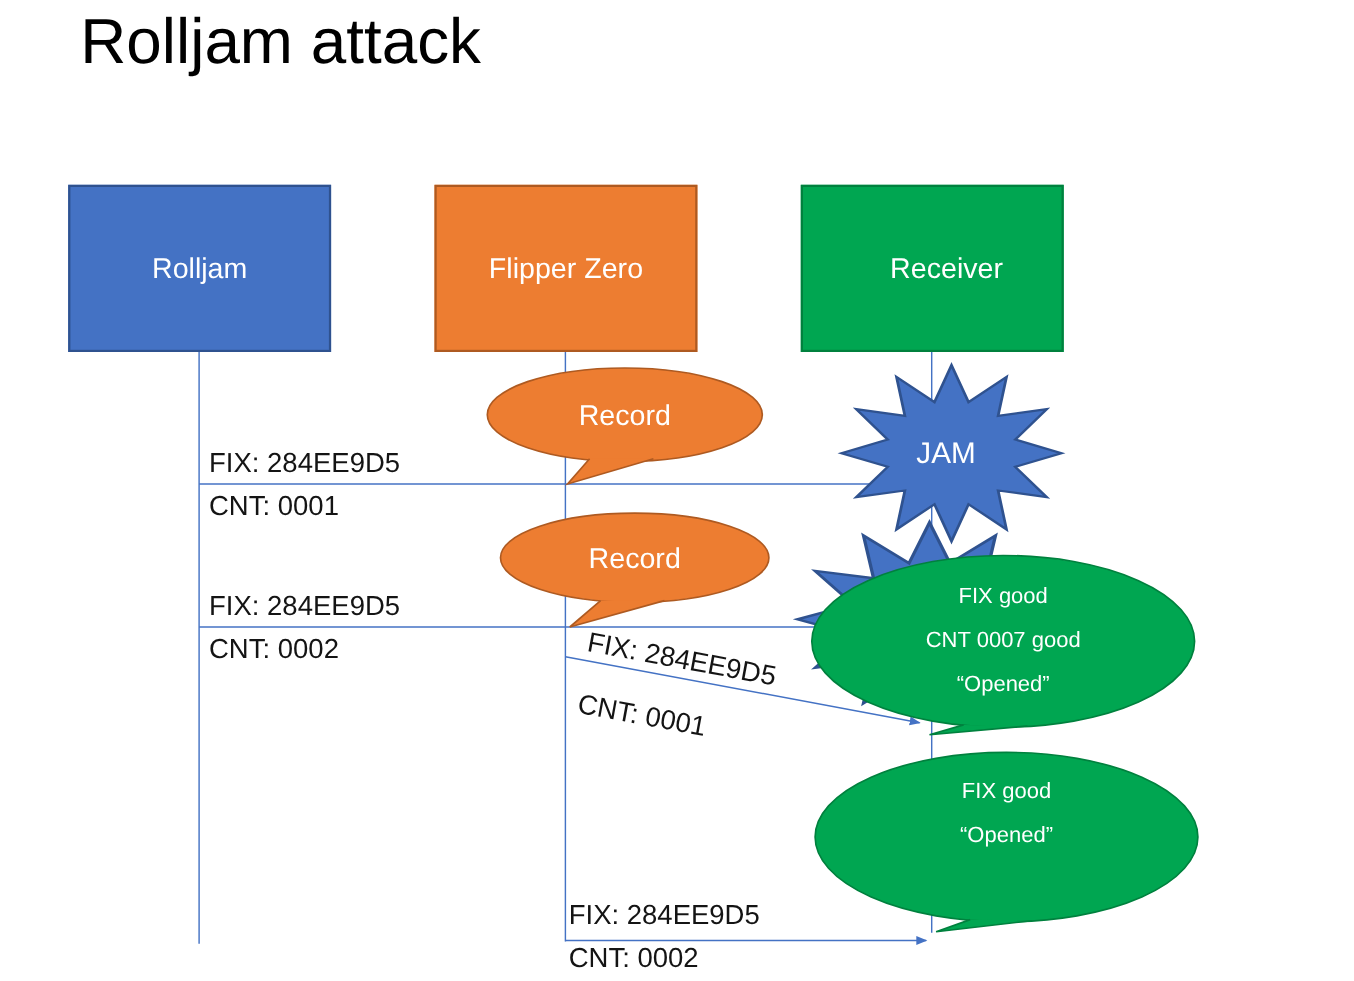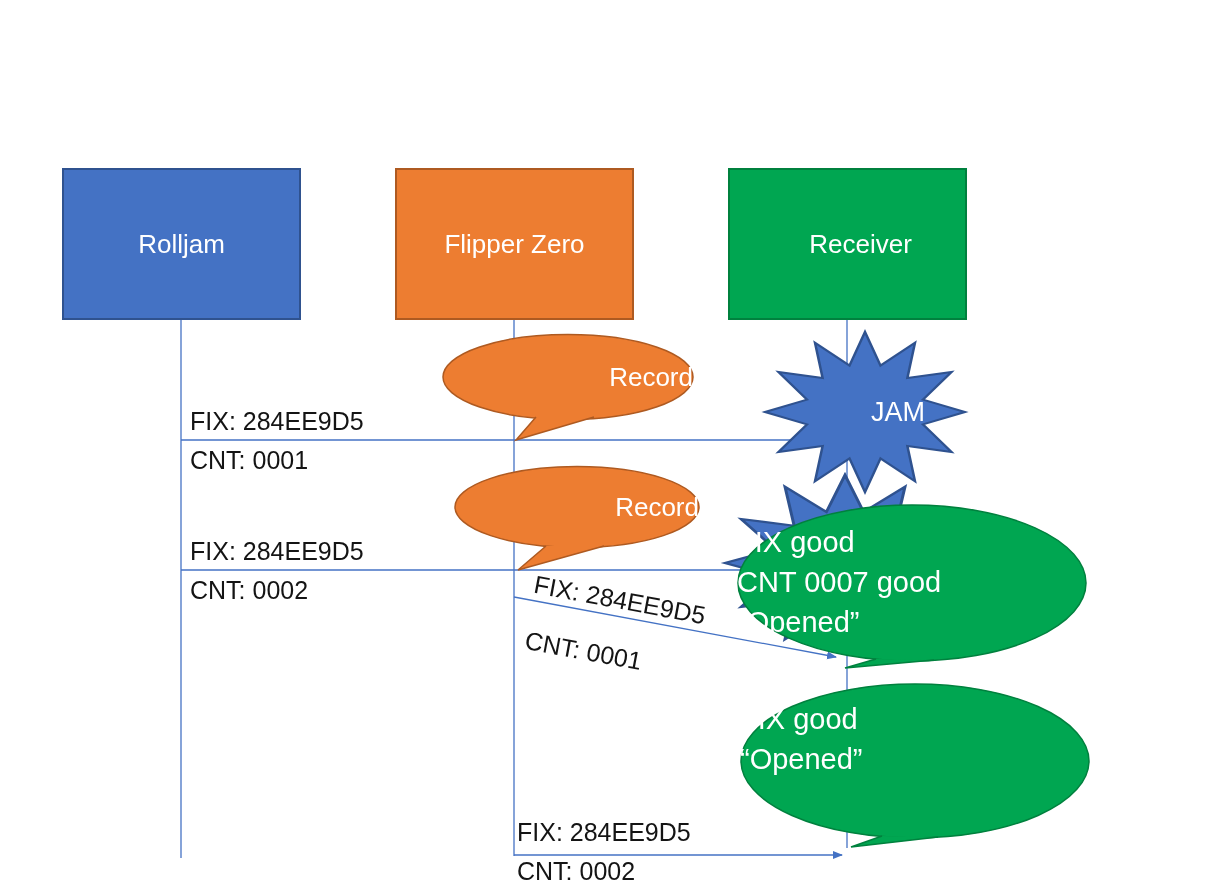--- a/index.html
+++ b/index.html
@@ -23,29 +23,29 @@
   .actor-remote   { left:62px;  top:168px; background:#4472C4; border:2px solid #2F528F; }
   .actor-flipper  { left:395px; top:168px; background:#ED7D31; border:2px solid #AE5A21; }
   .actor-receiver { left:728px; top:168px; background:#00A651; border:2px solid #00813E;padding-left:26px; }
 
   .msg-label {
     position:absolute; font-size:25px; color:#141414; white-space:nowrap;
   }
   .rot { transform:rotate(10.5deg); transform-origin:0 0; }
 
   .callout-label {
-    position:absolute; color:#ffffff; text-align:right; white-space:nowrap;
+    position:absolute; color:#ffffff; text-align:center; white-space:nowrap;
   }
   .record-1 { left:443px; top:362px; width:250px; font-size:26px; }
   .record-2 { left:455px; top:492px; width:244px; font-size:26px; }
   .jam-1    { left:795px; top:397px; width:130px; font-size:27px; }
 
   .green-text {
-    position:absolute; width:350px; color:#ffffff; 
-    font-size:29px; line-height:40px;
+    position:absolute; width:350px; color:#ffffff; text-align:center;
+    font-size:20px; line-height:40px;
   }
   .green-1 { left:737px; top:522px; }
   .green-2 { left:740px; top:699px; }
 </style>
 </head>
 <body>
 
 <div class="stage">
 
   <svg class="shapes" width="1231" height="892" viewBox="0 0 1231 892">
@@ -83,20 +83,21 @@
     </g>
 
     <g>
       <ellipse cx="915" cy="761" rx="174" ry="77" fill="#00A651" stroke="#00813E" stroke-width="1.5"></ellipse>
       <path d="M 882,836 L 851,847 L 938,837" fill="#00A651" stroke="#00813E" stroke-width="1.5"></path>
     </g>
 
     <line x1="514" y1="855" x2="842" y2="855" stroke="#4472C4" stroke-width="1.3" marker-end="url(#arrow)"></line>
   </svg>
 
+  <div class="title">Rolljam attack</div>
 
   <div class="actor actor-remote">
     <span>Rolljam</span>
   </div>
   <div class="actor actor-flipper">
     <span>Flipper Zero</span>
   </div>
   <div class="actor actor-receiver">
     <span>Receiver</span>
   </div>

